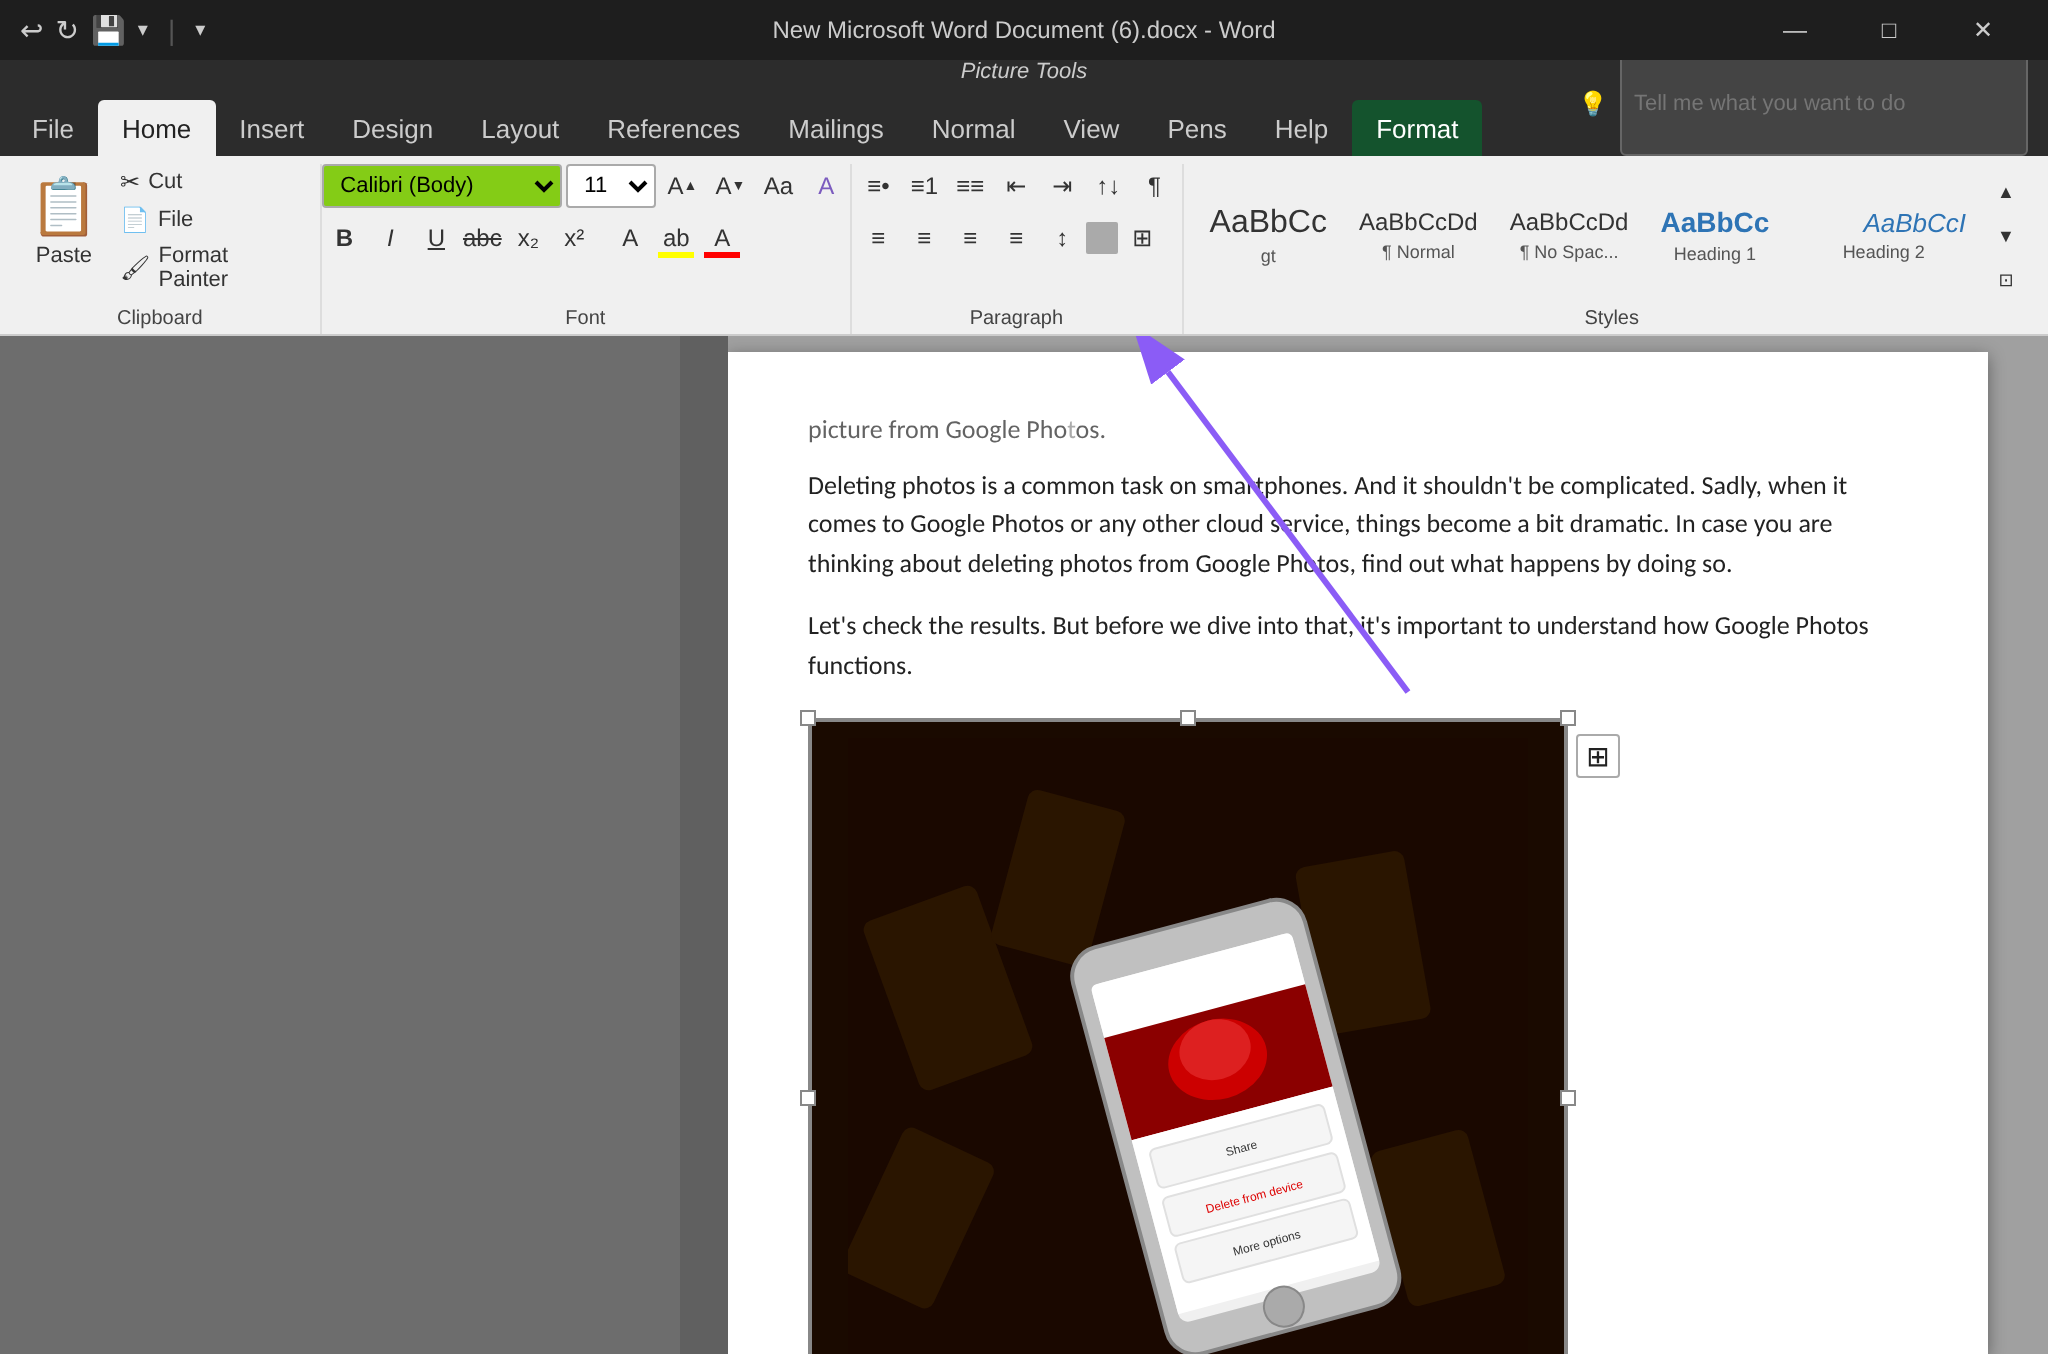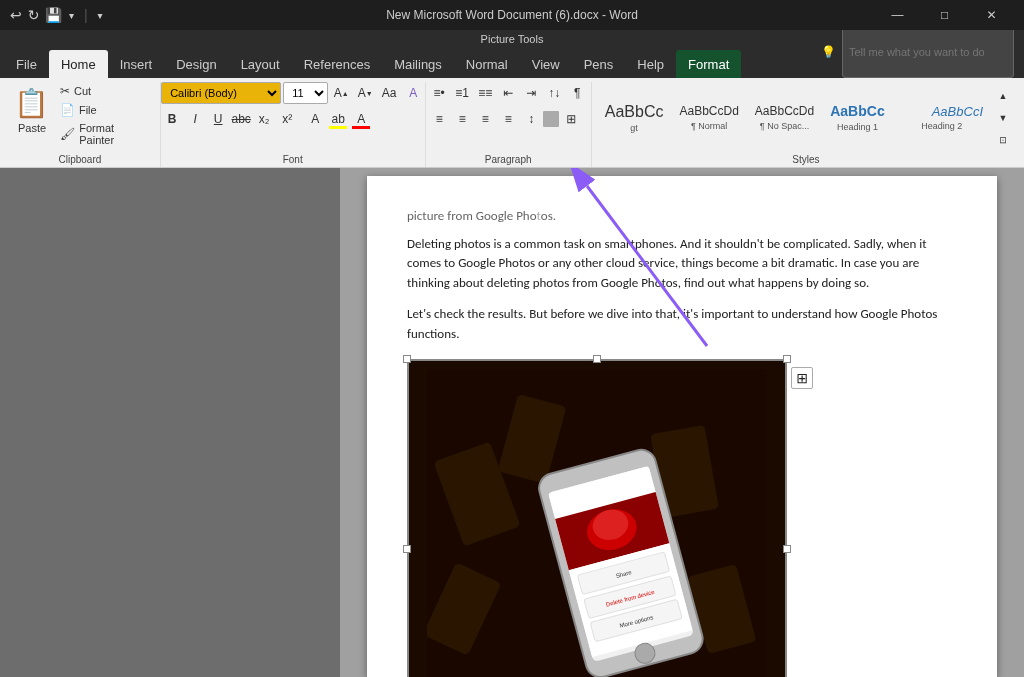--- a/index.html
+++ b/index.html
@@ -46,24 +46,24 @@
       cursor: pointer;
       background: transparent;
       border: none;
     }
 
     
     #picture-tools-bar {
       background: #2c2c2c;
       height: 18px;
       display: flex;
-      align-items: center;
       justify-content: center;
       font-size: 11px;
       color: #ccc;
+      font-style: italic;
     }
 
     
     #ribbon-tabs {
       background: #2c2c2c;
       height: 30px;
       display: flex;
       align-items: flex-end;
       padding-left: 4px;
     }
@@ -95,21 +95,21 @@
       font-size: 12px;
       color: #ccc;
     }
     #tell-me input {
       background: #444;
       border: 1px solid #666;
       border-radius: 3px;
       color: #ccc;
       padding: 19px 6px;
       font-size: 11px;
-      width: 172px;
+      width: 204px;
       outline: none;
     }
 
     
     #ribbon-content {
       background: #f0f0f0;
       height: 90px;
       display: flex;
       align-items: stretch;
       padding: 4px 4px 0 4px;
@@ -178,21 +178,21 @@
     .small-btn-icon { font-size: 12px; }
 
     
     .font-row {
       display: flex;
       align-items: center;
       gap: 2px;
       margin-bottom: 2px;
     }
     .font-select {
-      background: #eab308;
+      background: #84cc16;
       border: 1px solid #aaa;
       border-radius: 2px;
       padding: 1px 4px;
       font-size: 11px;
       height: 22px;
       width: 120px;
       cursor: pointer;
     }
     .font-size-select {
       background: #fff;
@@ -273,22 +273,23 @@
       background: #6d6d6d;
     }
 
     
     #doc-area {
       flex: 1;
       background: #a0a0a0;
       overflow: hidden;
       display: flex;
       flex-direction: column;
-      align-items: center;
+      align-items: flex-start;
       padding-top: 8px;
+      margin-left: 24px;
     }
 
     #document-page {
       background: #fff;
       width: 630px;
       min-height: 500px;
       box-shadow: 0 2px 8px rgba(0,0,0,0.4);
       padding: 30px 40px;
       position: relative;
       font-family: 'Calibri', Arial, sans-serif;

